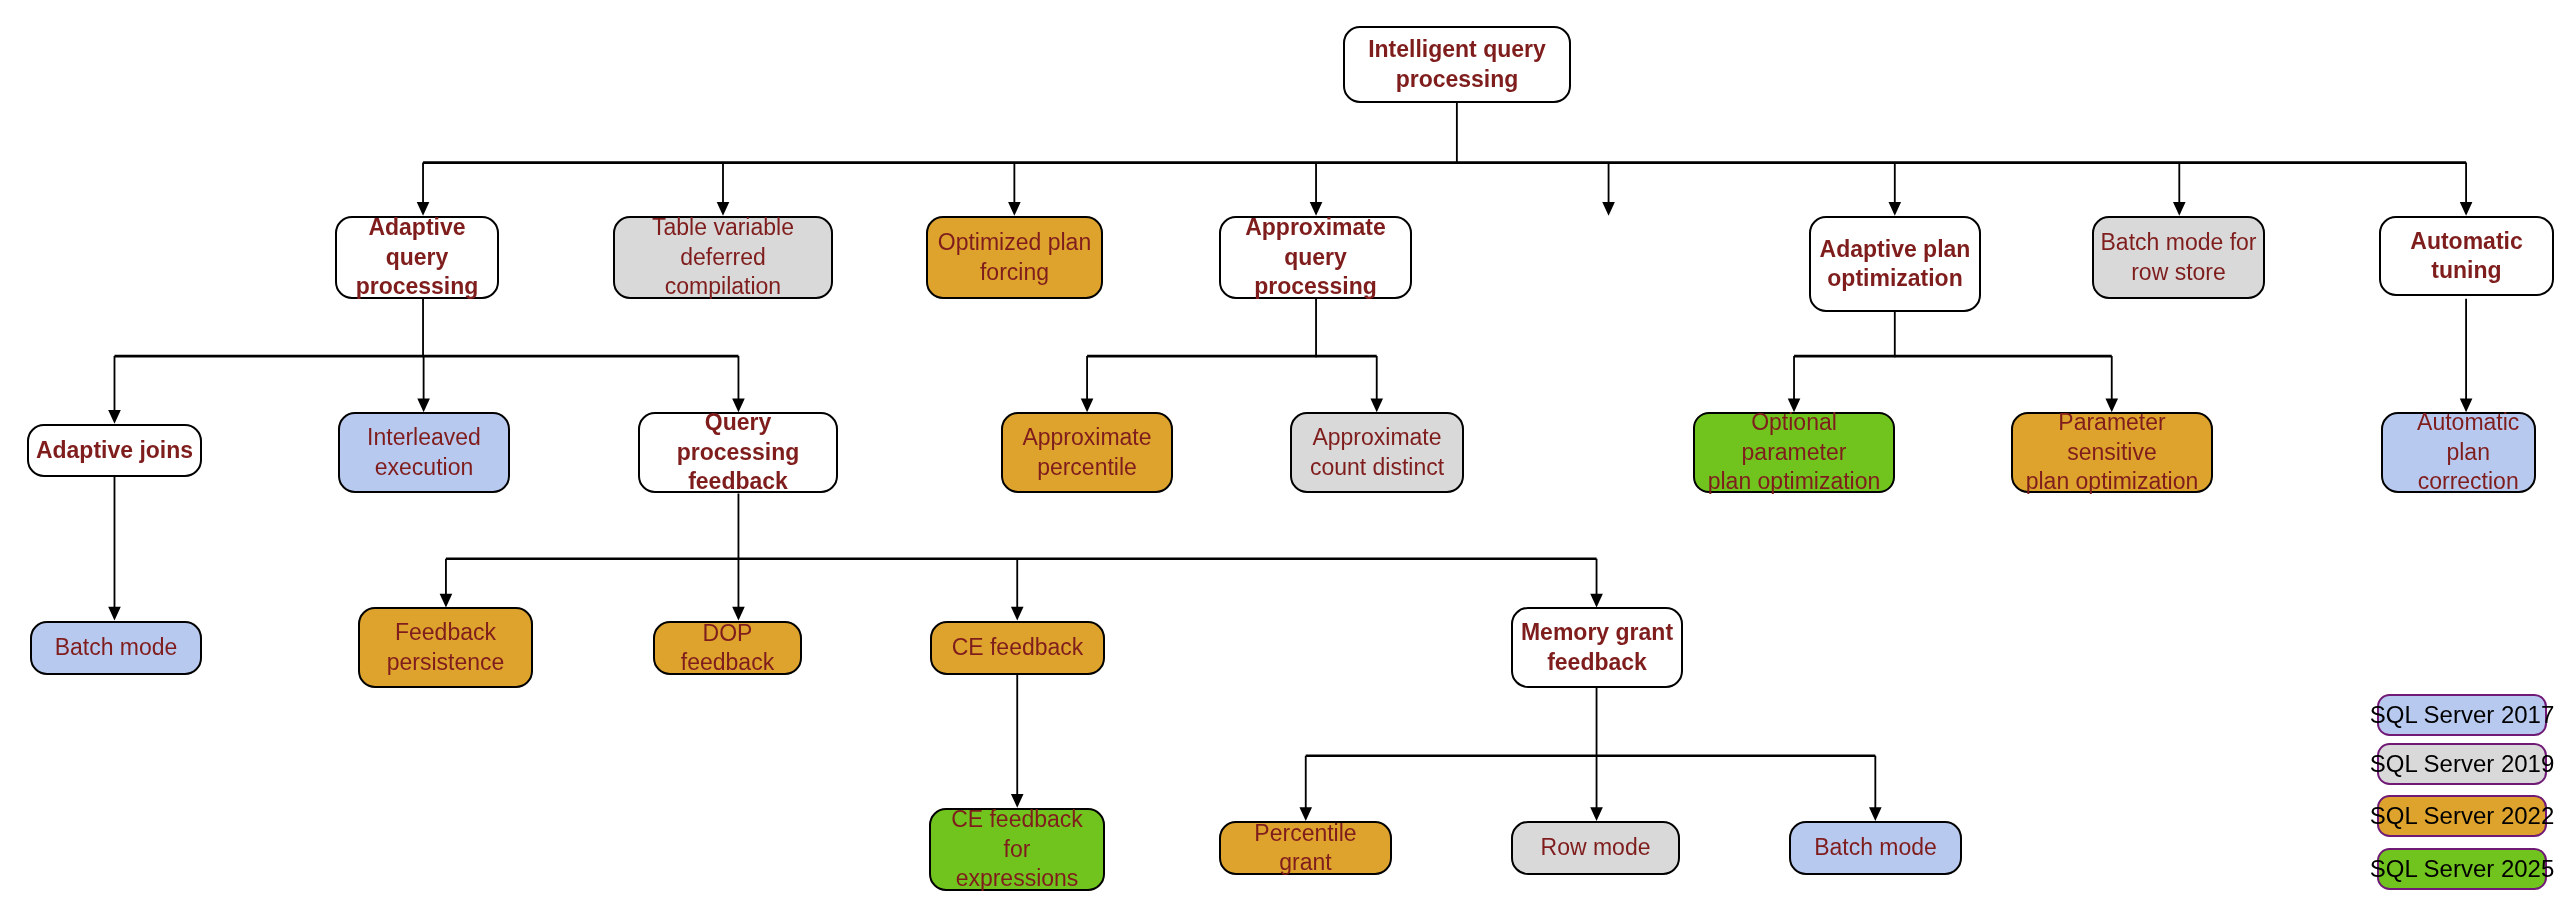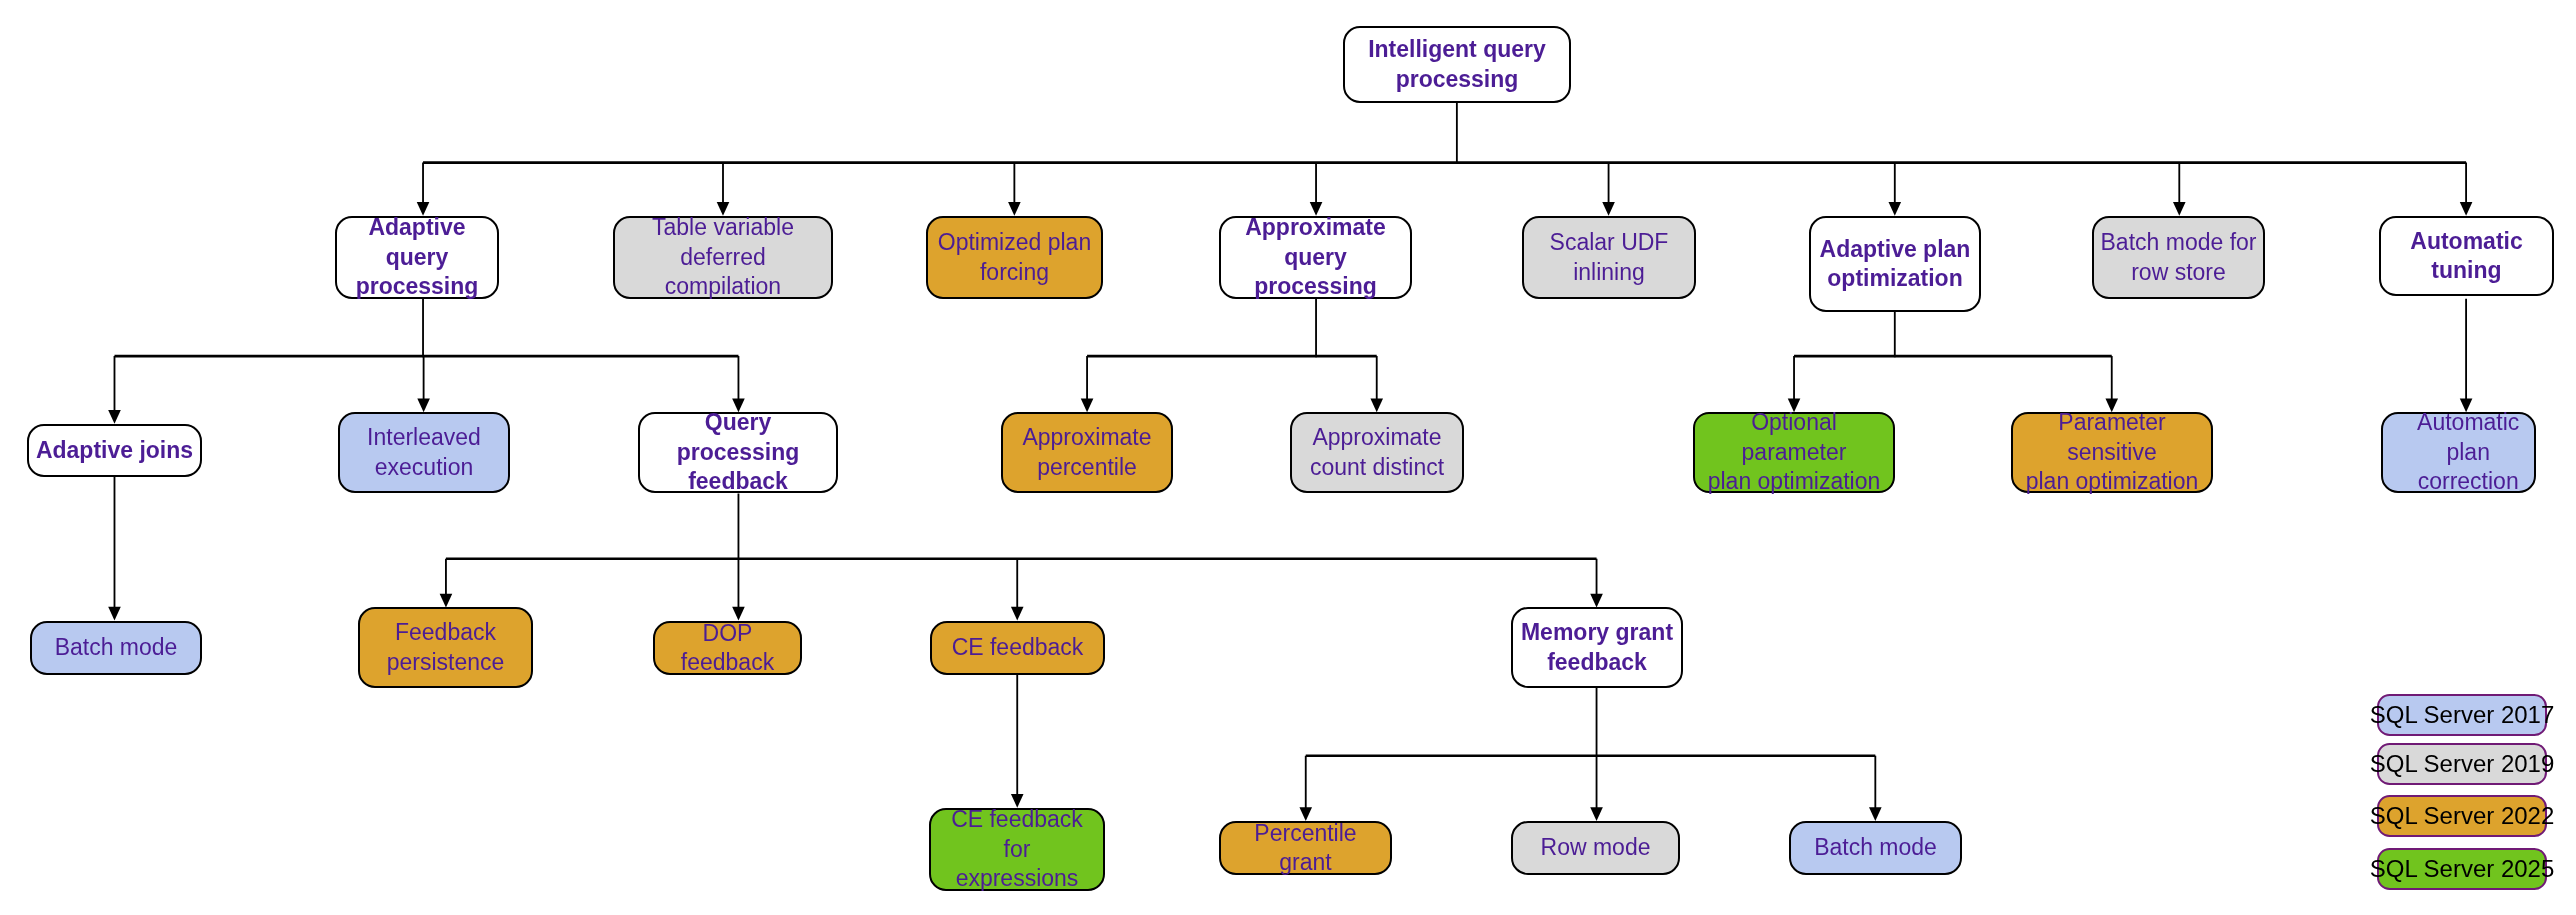--- a/index.html
+++ b/index.html
@@ -4,21 +4,21 @@
 <style>
   html,body{margin:0;padding:0;background:#ffffff;}
   body{font-family:"Liberation Sans","DejaVu Sans",sans-serif;}
   #canvas{position:relative;width:2576px;height:916px;background:#ffffff;overflow:hidden;}
   #edges{position:absolute;left:0;top:0;width:2576px;height:916px;}
   .node{
     position:absolute;box-sizing:border-box;
     border:2.3px solid #000;border-radius:17px;
     display:flex;align-items:center;justify-content:center;
     text-align:center;white-space:pre-line;
-    font-size:23px;line-height:1.28;color:#4c1d95;
+    font-size:23px;line-height:1.28;color:#7f1d1d;
     background:var(--c-plain,#fff);
     padding:2.3px 4.6px;
   }
   .v-plain{background:var(--c-plain);font-weight:700;}
   .v-2017{background:var(--c-2017);}
   .v-2019{background:var(--c-2019);}
   .v-2022{background:var(--c-2022);}
   .v-2025{background:var(--c-2025);}
   .legend-item{
     position:absolute;left:2377px;width:170px;height:42px;box-sizing:border-box;
@@ -81,22 +81,20 @@
 processing</div>
 
   <div class="node v-plain" style="left:335px;top:216px;width:164px;height:83px;">Adaptive query
 processing</div>
   <div class="node v-2019" style="left:613px;top:216px;width:220px;height:83px;">Table variable
 deferred compilation</div>
   <div class="node v-2022" style="left:926px;top:216px;width:177px;height:83px;">Optimized plan
 forcing</div>
   <div class="node v-plain" style="left:1219px;top:216px;width:193px;height:83px;">Approximate
 query processing</div>
-  <div class="node v-2019" style="left:1522px;top:216px;width:174px;height:83px;">Scalar UDF
-inlining</div>
   <div class="node v-plain" style="left:1809px;top:216px;width:172px;height:96px;">Adaptive plan
 optimization</div>
   <div class="node v-2019" style="left:2092px;top:216px;width:173px;height:83px;">Batch mode for
 row store</div>
   <div class="node v-plain" style="left:2379px;top:216px;width:175px;height:80px;">Automatic
 tuning</div>
 
   <div class="node v-plain" style="left:27px;top:424px;width:175px;height:53px;">Adaptive joins</div>
   <div class="node v-2017" style="left:338px;top:412px;width:172px;height:81px;">Interleaved
 execution</div>

